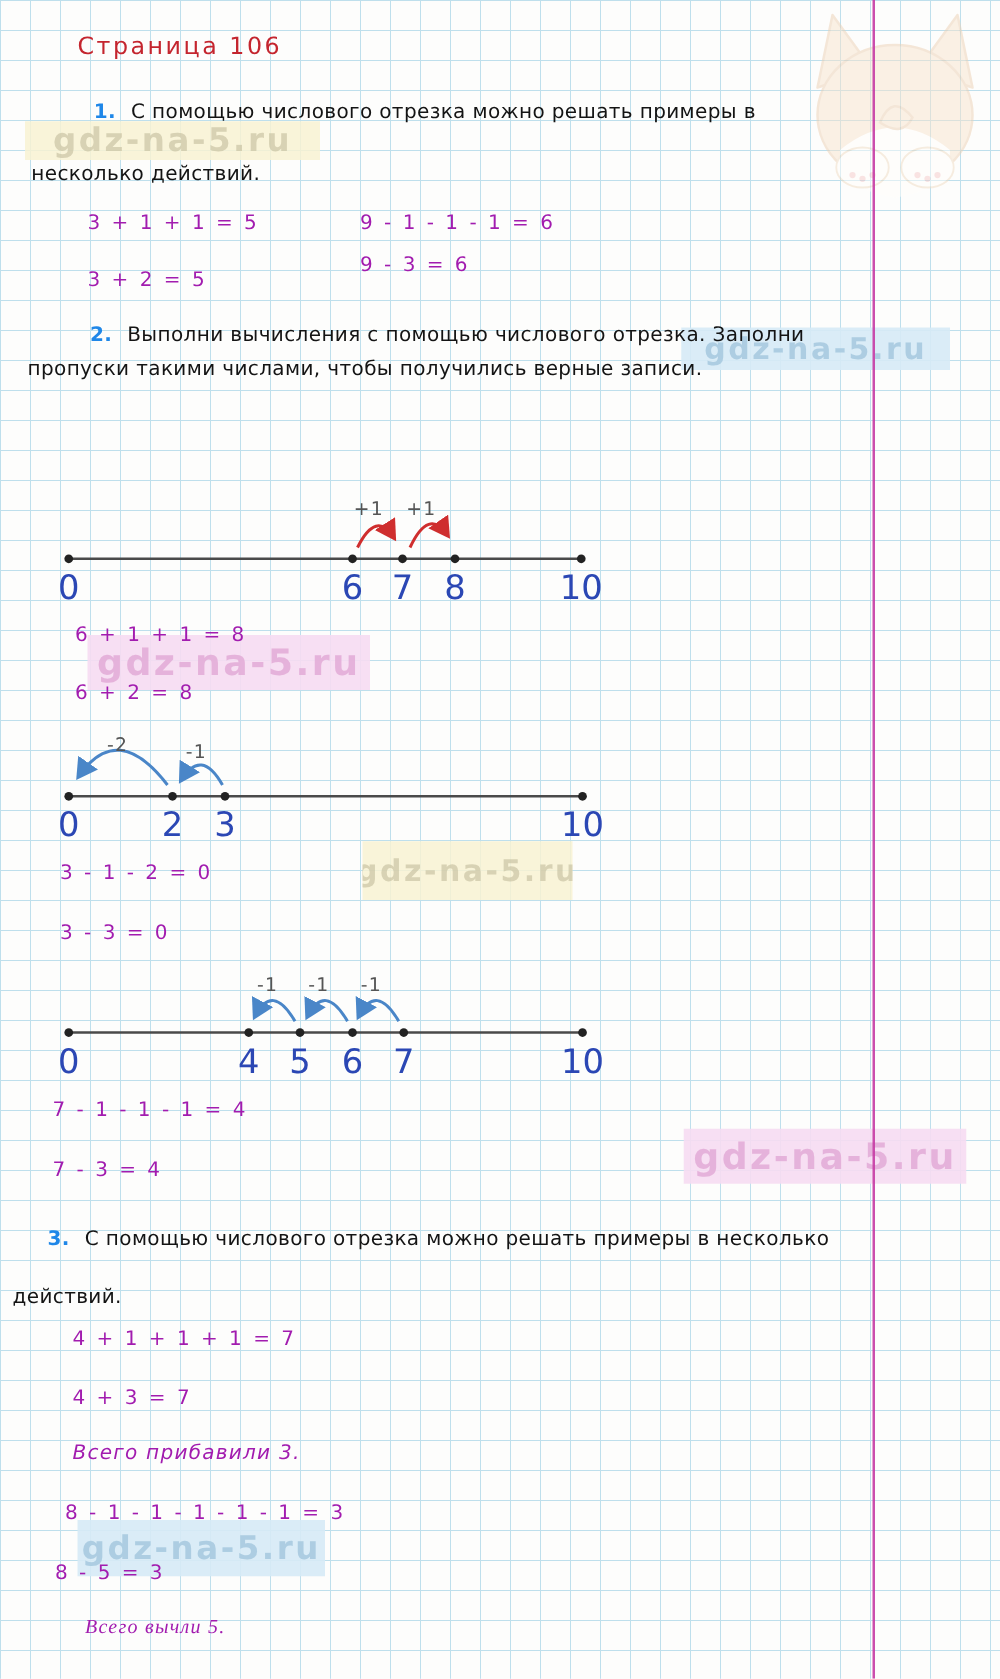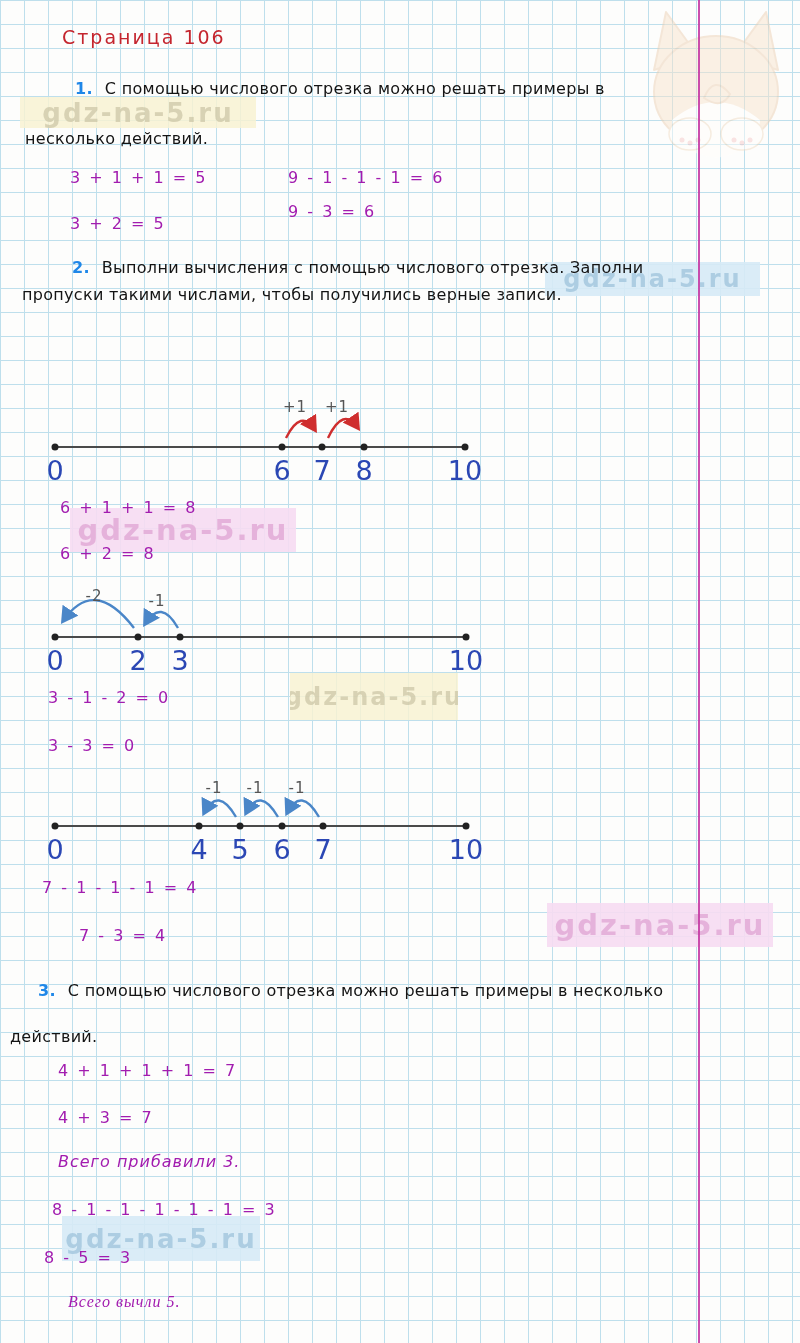--- a/index.html
+++ b/index.html
@@ -174,21 +174,21 @@
 <span class="arc-label" style="left:238px;top:779px;">-1</span>
 <span class="arc-label" style="left:280px;top:779px;">-1</span>
 <span class="nl-label" style="left:40px;top:834px;">0</span>
 <span class="nl-label" style="left:184px;top:834px;">4</span>
 <span class="nl-label" style="left:225px;top:834px;">5</span>
 <span class="nl-label" style="left:267px;top:834px;">6</span>
 <span class="nl-label" style="left:308px;top:834px;">7</span>
 <span class="nl-label wide" style="left:446px;top:834px;">10</span>
 
 <span class="eq" style="left:42px;top:878px;">7 - 1 - 1 - 1 = 4</span>
-<span class="eq" style="left:42px;top:926px;margin-left:37px;">7 - 3 = 4</span>
+<span class="eq" style="left:42px;top:926px;">7 - 3 = 4</span>
 
 <p class="task" style="left:10px;top:968px;width:660px;line-height:46px;text-indent:28px;">
   <span class="task-num">3.</span><span>С помощью числового отрезка можно решать примеры в несколько действий.</span>
 </p>
 
 <span class="eq" style="left:58px;top:1061px;">4 + 1 + 1 + 1 = 7</span>
 <span class="eq" style="left:58px;top:1108px;">4 + 3 = 7</span>
 <span class="eq cursive" style="left:58px;top:1152px;">Всего прибавили 3.</span>
 <span class="eq" style="left:52px;top:1200px;text-align:center;">8 - 1 - 1 - 1 - 1 - 1 = 3</span>
 <span class="eq" style="left:44px;top:1248px;">8 - 5 = 3</span>

